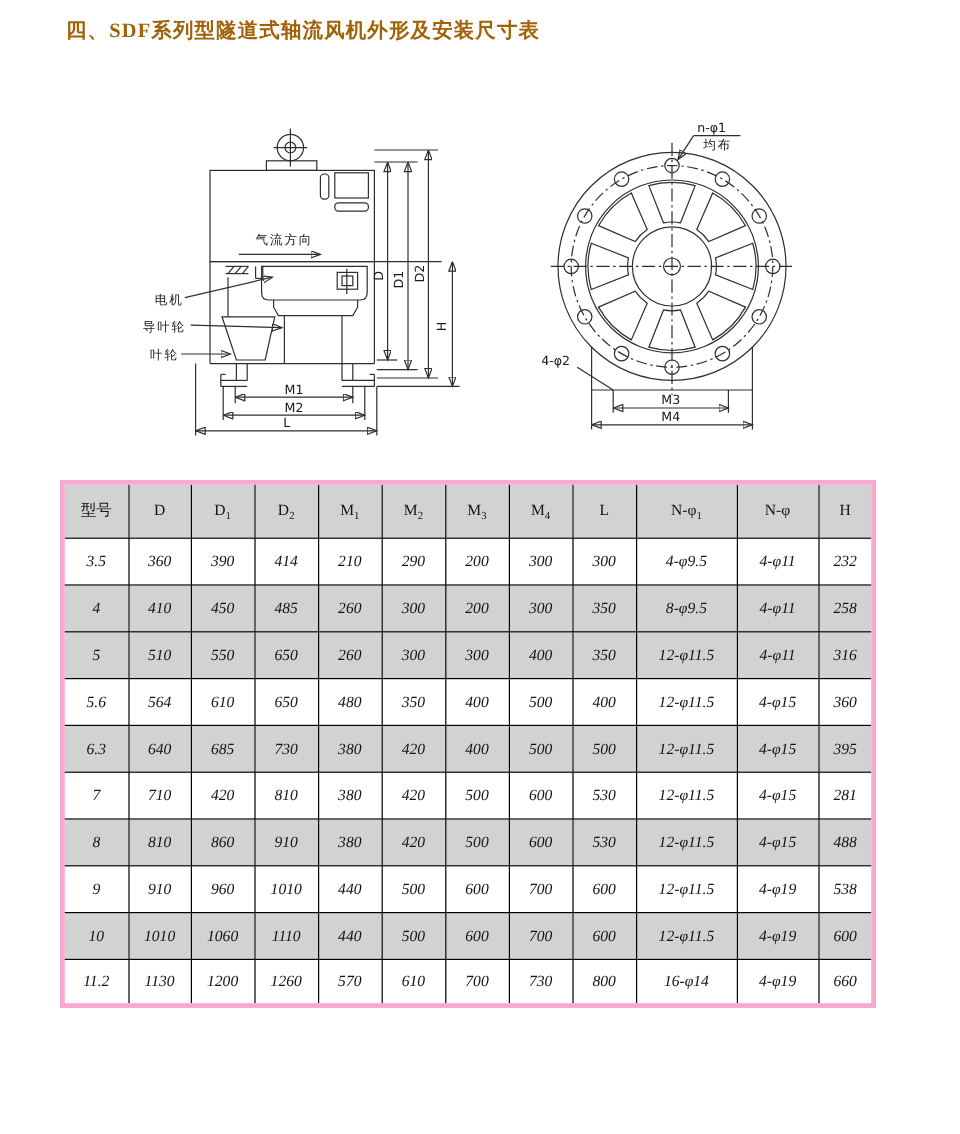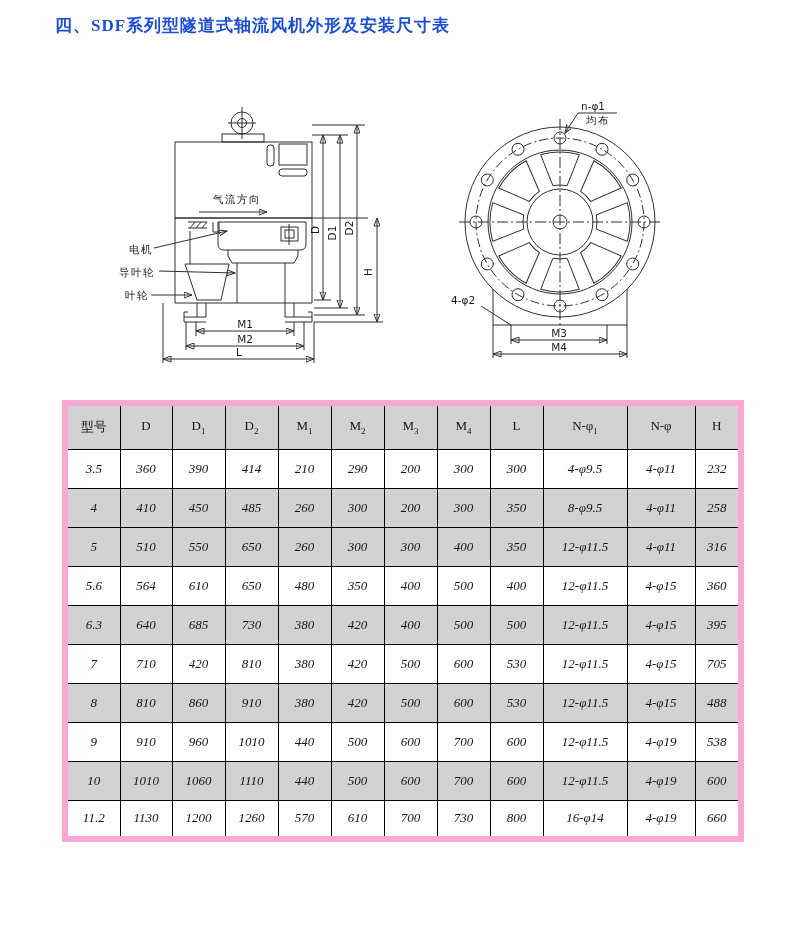--- a/index.html
+++ b/index.html
@@ -4,38 +4,38 @@
 <style>
   html,body{margin:0;padding:0;background:#888;}
   .page{
     position:relative;width:800px;height:945px;margin:0 auto;
     background:#ffffff;overflow:hidden;
     font-family:"Liberation Serif", serif;color:#111;
   }
   .title{
     position:absolute;left:55px;top:14px;margin:0;
     font-size:17px;font-weight:bold;letter-spacing:1px;
-    font-family:"Liberation Serif", serif;color:#1d4ed8;
+    font-family:"Liberation Serif", serif;color:#a16207;
   }
   .fig{position:absolute;}
   .fig-left{left:95px;top:95px;width:340px;height:300px;}
   .fig-right{left:445px;top:95px;width:290px;height:300px;}
   svg{display:block;}
   svg line, svg path, svg rect, svg circle, svg polygon, svg polyline{
     stroke:#2e2e2e;stroke-width:1;fill:none;
   }
   svg text{
     stroke:none;fill:#1a1a1a;
     font-family:"DejaVu Sans", sans-serif;font-size:10.5px;
   }
   .cjk{letter-spacing:1.5px;}
   .dimtable{
-    position:absolute;left:62px;top:400px;width:676px;
+    position:absolute;left:50px;top:400px;width:676px;
     border-collapse:collapse;table-layout:fixed;
-    border:6px solid #f9a8d4;
+    border:4px solid #f9a8d4;
   }
   .dimtable th,.dimtable td{
     border:1px solid #000;text-align:center;vertical-align:middle;
     font-family:"Liberation Serif", serif;font-size:13px;font-weight:normal;
     color:#141414;padding:0;overflow:hidden;white-space:nowrap;
   }
   .dimtable thead tr{height:46px;}
   .dimtable tbody tr{height:39px;font-style:italic;}
   .dimtable thead th{background:var(--shade,#d2d2d2);}
   .dimtable tbody tr.shade td{background:var(--shade,#d2d2d2);}
@@ -345,21 +345,21 @@
           <td>710</td>
           <td>420</td>
           <td>810</td>
           <td>380</td>
           <td>420</td>
           <td>500</td>
           <td>600</td>
           <td>530</td>
           <td>12-φ11.5</td>
           <td>4-φ15</td>
-          <td>705</td>
+          <td>281</td>
         </tr>
         <tr class="shade">
           <td>8</td>
           <td>810</td>
           <td>860</td>
           <td>910</td>
           <td>380</td>
           <td>420</td>
           <td>500</td>
           <td>600</td>

